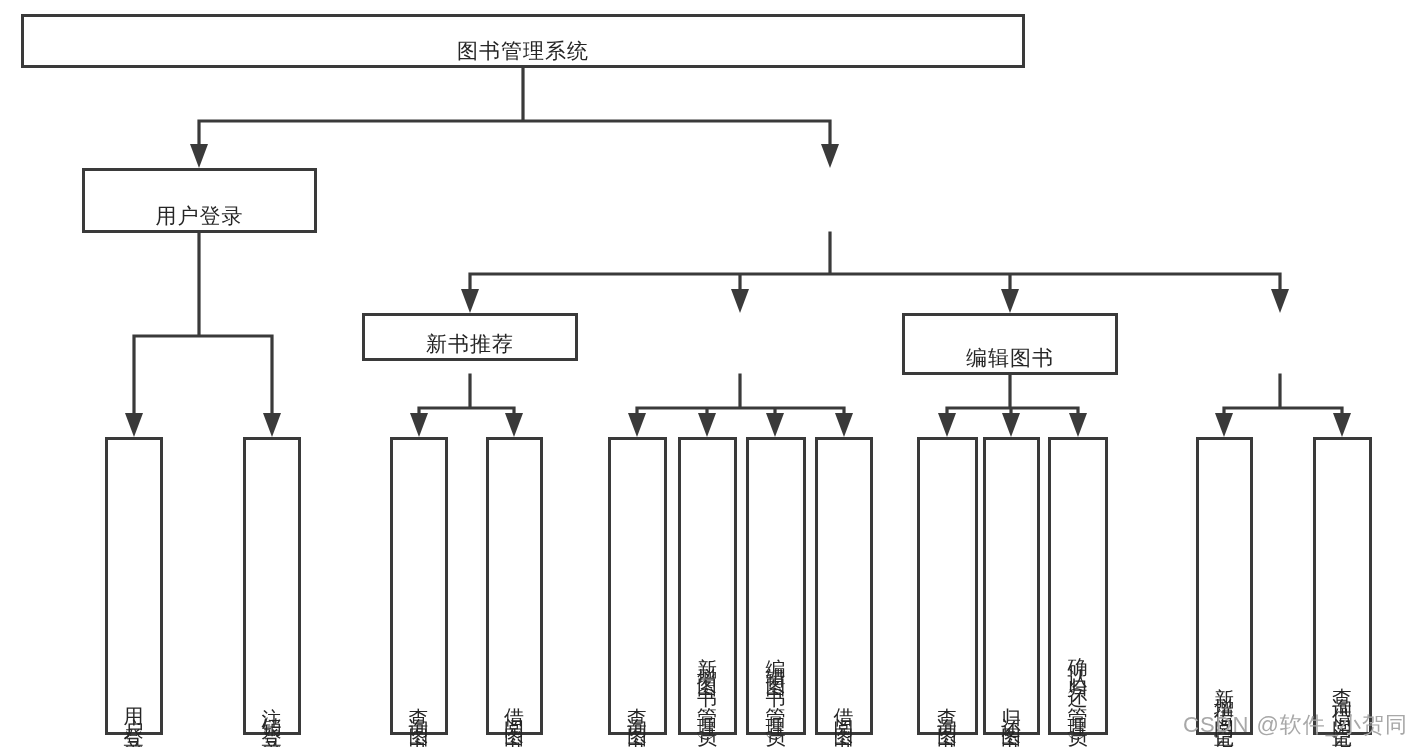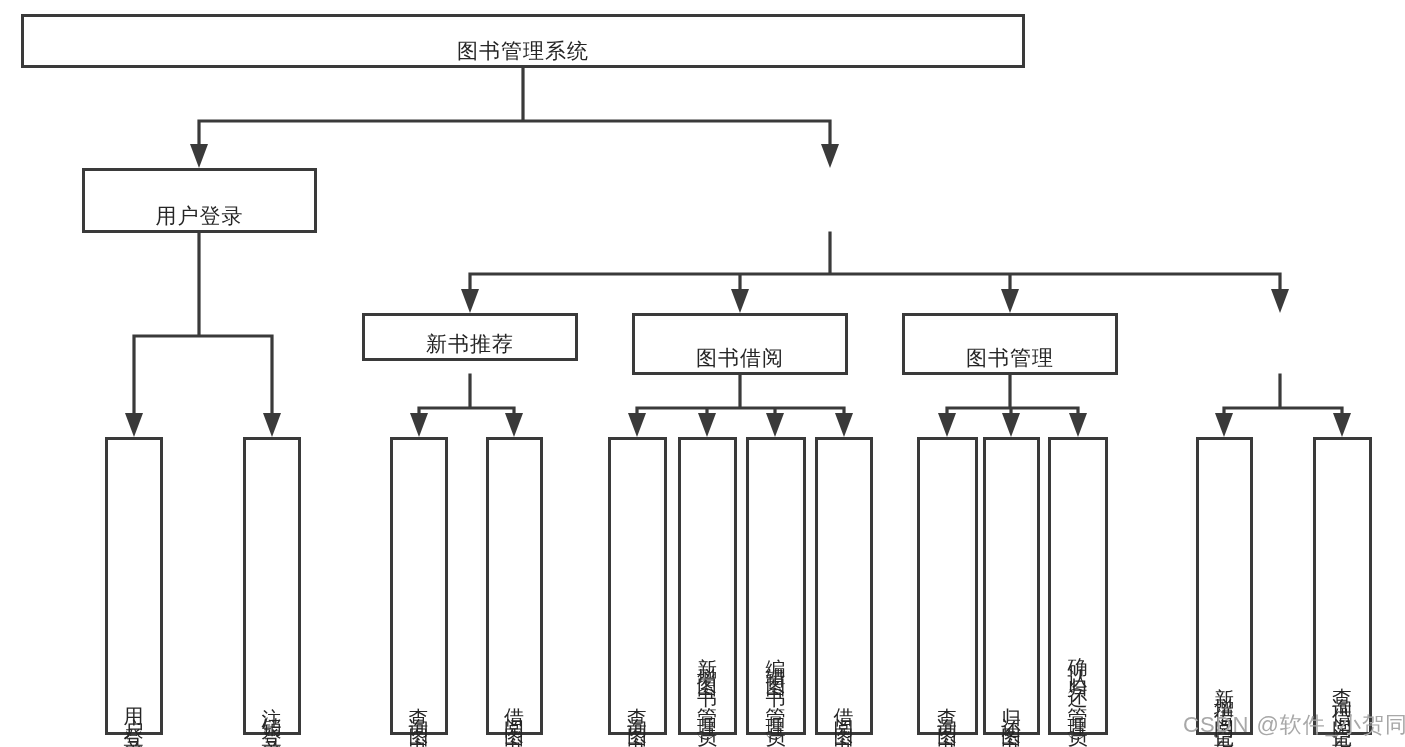--- a/index.html
+++ b/index.html
@@ -118,25 +118,22 @@
     <span class="label">图书管理系统</span>
   </div>
 
   <div class="node hbox" style="left:82px;top:168px;width:235px;height:65px">
     <span class="label">用户登录</span>
   </div>
 
   <div class="node hbox" style="left:362px;top:313px;width:216px;height:48px">
     <span class="label">新书推荐</span>
   </div>
-  <div class="node hbox" style="left:632px;top:313px;width:216px;height:62px">
-    <span class="label">图书借阅</span>
-  </div>
   <div class="node hbox" style="left:902px;top:313px;width:216px;height:62px">
-    <span class="label">图书管理</span>
+    <span class="label">编辑图书</span>
   </div>
 
   <div class="node vbox" style="left:105px;width:58px">
     <span class="label">用户登录</span>
   </div>
   <div class="node vbox" style="left:243px;width:58px">
     <span class="label">注销登录</span>
   </div>
 
   <div class="node vbox" style="left:390px;width:58px">

